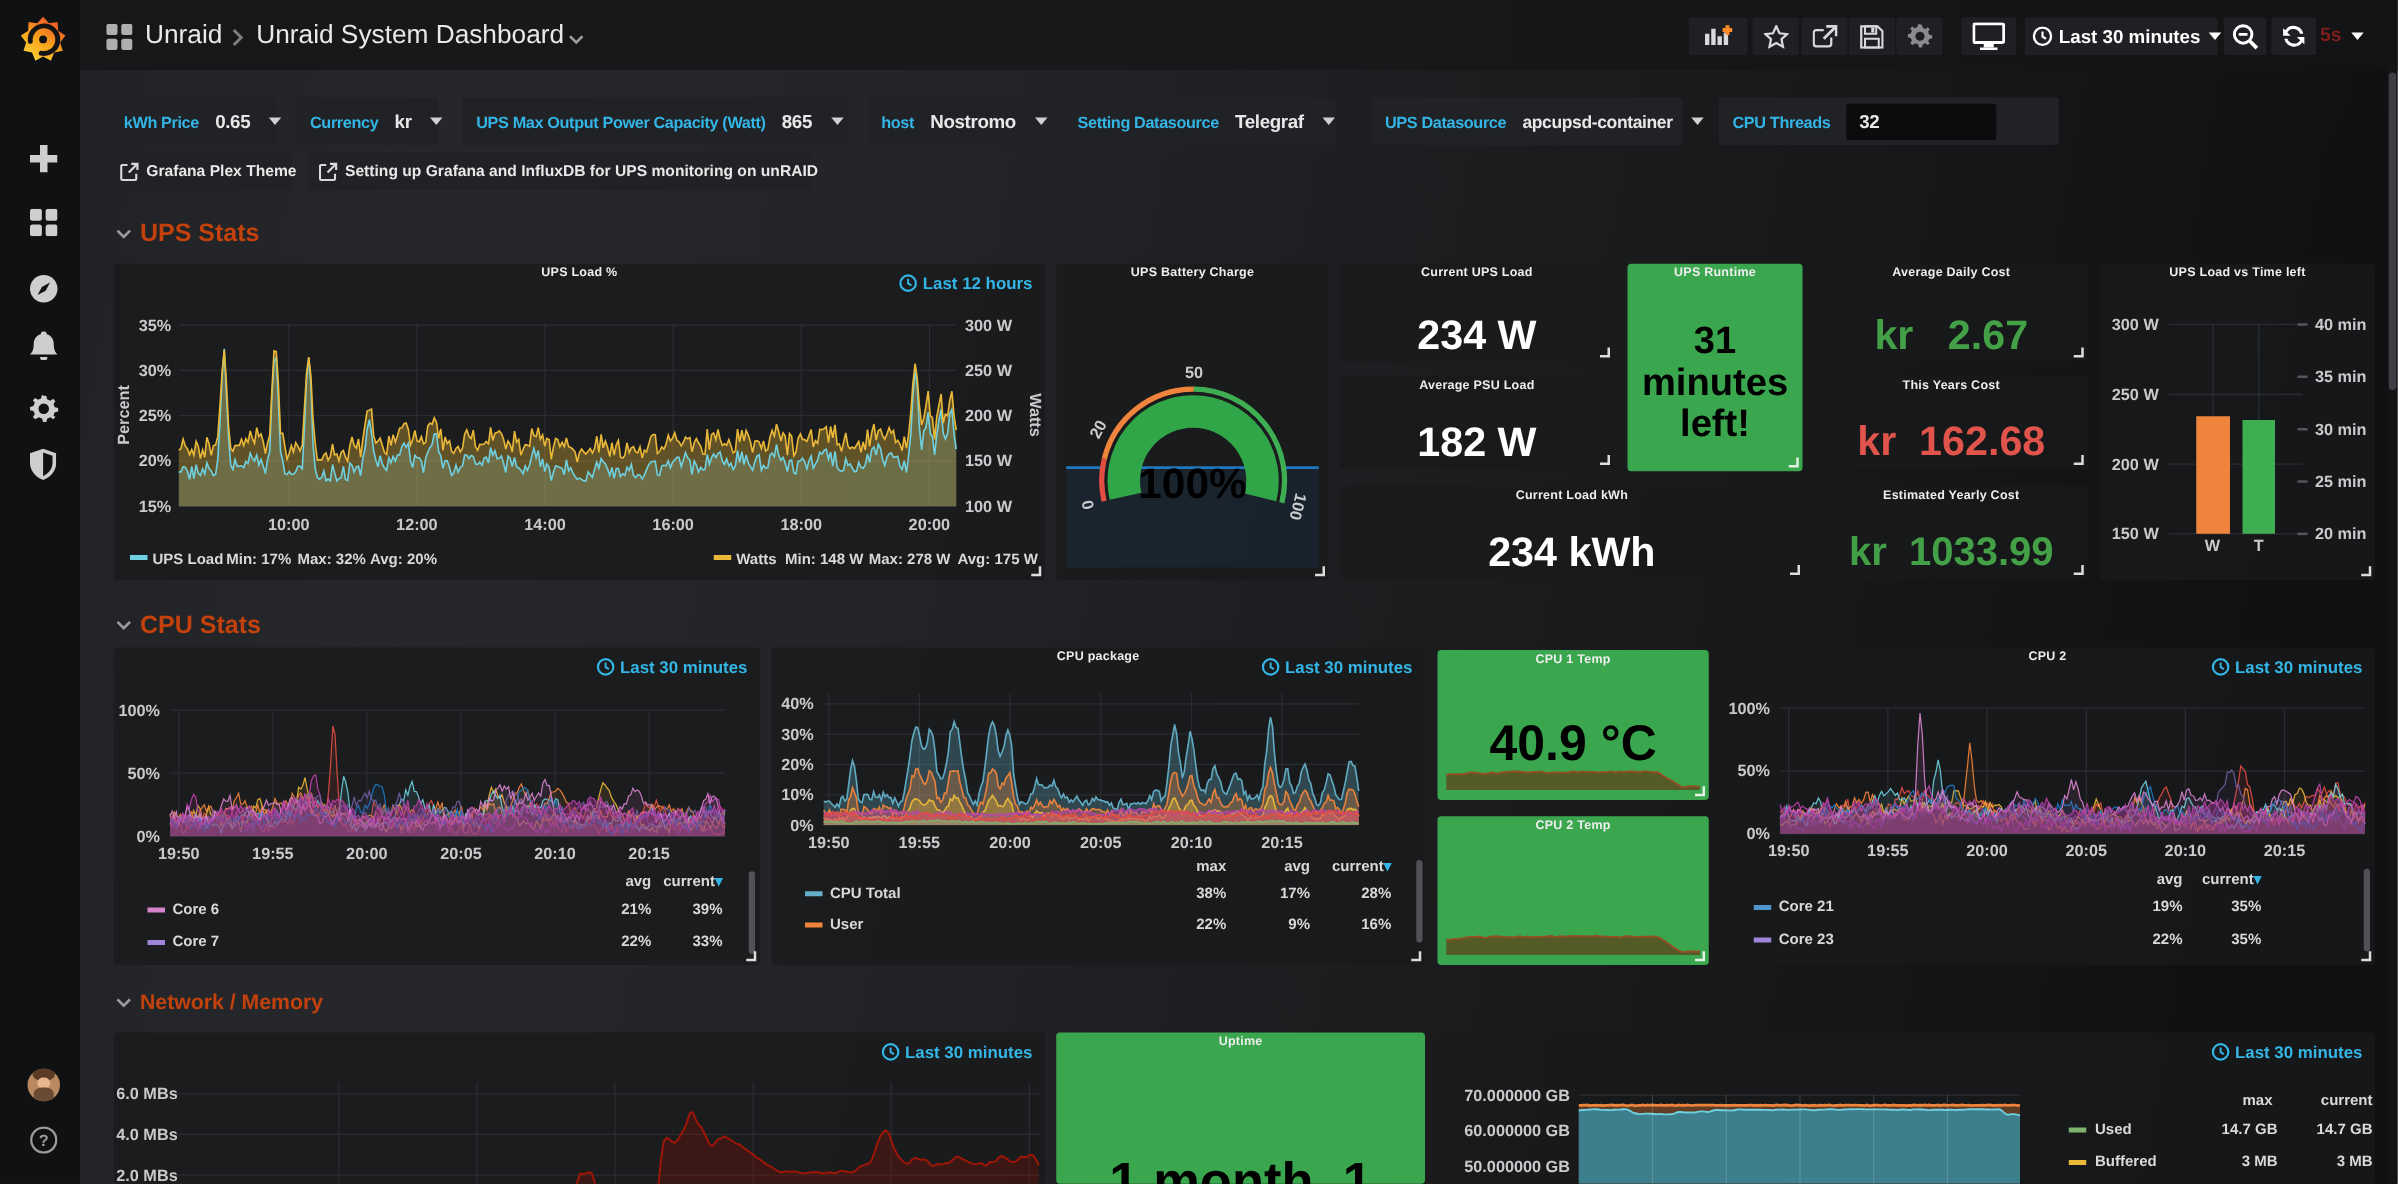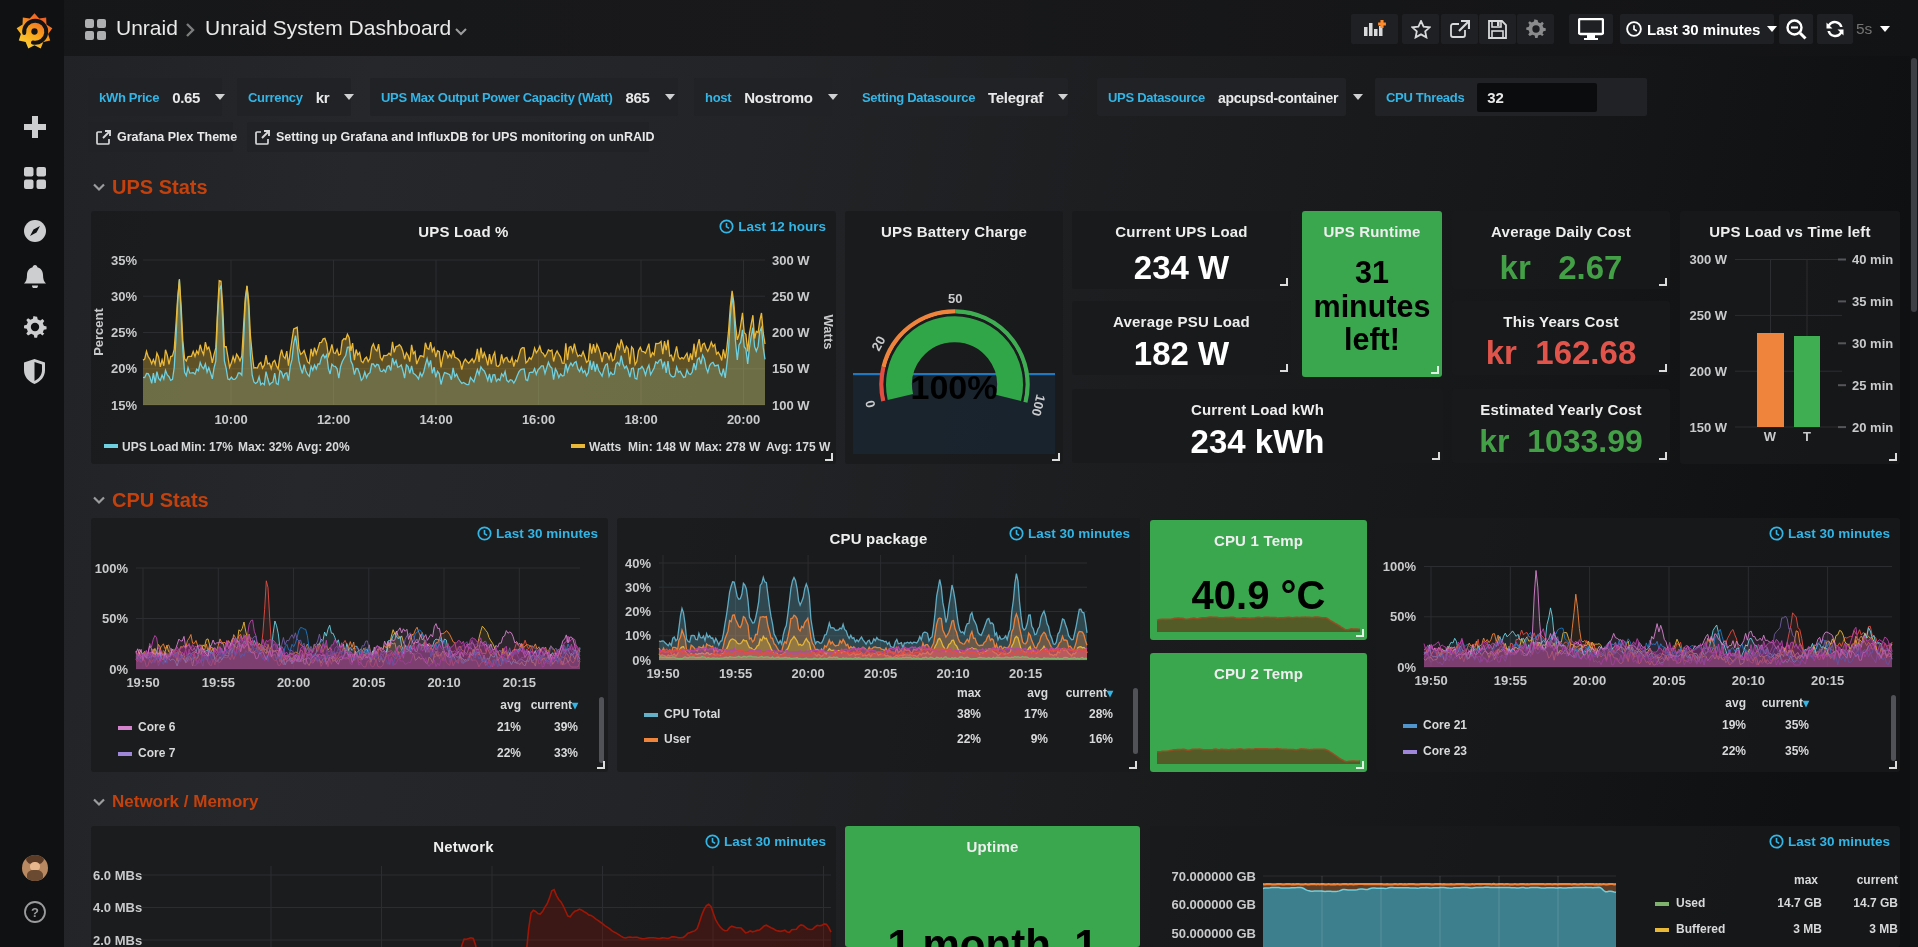--- a/index.html
+++ b/index.html
@@ -3,21 +3,21 @@
 * { margin:0; padding:0; box-sizing:border-box; }
 html,body { width:1918px; height:947px; overflow:hidden; }
 body { font-family:"Liberation Sans",sans-serif; color:#d8d9da;
   background: linear-gradient(100deg,#202124 0px,#26272a 380px,#232427 760px,#1c1d1f 1180px,#161718 1550px,#0f1012 1918px); }
 .sidebar { position:absolute; left:0; top:0; width:64px; height:947px; background:#101112; z-index:5;}
 .navbar { position:absolute; left:0; top:0; width:1918px; height:56px; background:linear-gradient(90deg,#161718,#19191b 45%,#121314); }
 .panel { position:absolute; background:rgba(24,25,27,0.78); border-radius:3px; }
 .panel.green { background:#3aa64e; }
 .corner:after { content:""; position:absolute; right:3px; bottom:3px; width:6px; height:6px;
   border-right:2px solid rgba(255,255,255,.85); border-bottom:2px solid rgba(255,255,255,.85); }
-.ptitle { position:absolute; left:0; right:0; top:12px; text-align:center; font-size:15px; font-weight:700; color:#eeeeee; letter-spacing:.2px;}
+.ptitle { position:absolute; left:0; right:0; top:2px; text-align:center; font-size:10px; font-weight:700; color:#eeeeee; letter-spacing:.2px;}
 .trange { position:absolute; top:8px; right:10px; font-size:13.5px; font-weight:700; color:#33b5e5; white-space:nowrap; display:flex; align-items:center;justify-content:flex-end; }
 .bigval { position:absolute; left:0; right:0; text-align:center; font-weight:700; color:#000000; }
 .sechead { position:absolute; font-weight:700; color:#c2410c; }
 .vlabel { color:#33b5e5; font-weight:700; font-size:15px; }
 .vbox { position:absolute; height:38px; top:78px; background:#202226; border-radius:2px; display:flex; align-items:center; padding:0 11px; gap:13px; font-size:15px; font-weight:700; color:#e8e8e8; white-space:nowrap; letter-spacing:-0.3px;}
 .vbox .vlabel { font-size:13px; }
 .lbox { position:absolute; height:30px; top:122px; background:#202226; border-radius:2px; display:flex; align-items:center; padding:0 8px; gap:6px; font-size:12.5px; font-weight:700; color:#e8e8e8; white-space:nowrap;}
 .caret { display:inline-block; width:0; height:0; border-left:5px solid transparent; border-right:5px solid transparent; border-top:6px solid #cfd0d1; margin-left:2px;}
 .navicon { position:absolute; top:14px; height:30px; background:#1f2023; border-radius:2px; display:flex; align-items:center; justify-content:center; }
 svg { display:block; flex:none; }
@@ -144,21 +144,21 @@
       <path d="M14 14 l5.5 5.5" stroke="#ffffff" stroke-width="3"></path>
     </svg>
   </div>
 <div class="navicon" style="left:1817px;width:36px">
     <svg width="20" height="20" viewBox="0 0 20 20">
       <path d="M17.6 8 A8 8 0 0 0 3.2 5.2 L1.5 3.5 v6 h6 L4.9 6.9 A5.6 5.6 0 0 1 15 8 z" fill="#fff"></path>
       <path d="M2.4 12 A8 8 0 0 0 16.8 14.8 L18.5 16.5 v-6 h-6 l2.6 2.6 A5.6 5.6 0 0 1 5 12 z" fill="#fff"></path>
     </svg>
   </div>
 <div style="position:absolute;left:1856px;top:14px;height:30px;display:flex;align-items:center;gap:6px">
-    <span style="font-size:15.5px;font-weight:400;color:#737373">5s</span>
+    <span style="font-size:15.5px;font-weight:700;color:#7f1d1d">5s</span>
     <span class="caret" style="border-top-color:#fff"></span>
   </div>
 <div class="vbox" style="left:88px;width:134px">
     <span class="vlabel">kWh Price</span>
     <span>0.65</span>
     <span class="caret"></span>
   </div>
 <div class="vbox" style="left:237px;width:114px">
     <span class="vlabel">Currency</span>
     <span>kr</span>
@@ -397,20 +397,21 @@
       <text class="leg" x="430" y="213" text-anchor="end">21%</text>
       <text class="leg" x="487" y="213" text-anchor="end">39%</text>
       <rect x="27" y="234" width="14" height="4" fill="#9f86d8"></rect>
       <text class="leg" x="47" y="239">Core 7</text>
       <text class="leg" x="430" y="239" text-anchor="end">22%</text>
       <text class="leg" x="487" y="239" text-anchor="end">33%</text>
       <rect x="508" y="179" width="5" height="66" rx="2.5" fill="#515257"></rect>
     </svg>
   </div>
 <div class="panel corner" style="left:1376px;top:518px;width:524px;height:254px">
+    <div class="ptitle">CPU 2</div>
     <div class="trange"><svg width="15" height="15" viewBox="0 0 17 17" style="vertical-align:-2px;margin-right:4px">
         <circle cx="8.5" cy="8.5" r="7" fill="none" stroke="#33b5e5" stroke-width="2"></circle>
         <path d="M8.5 4.5 v4.3 l3 1.8" stroke="#33b5e5" stroke-width="1.8" fill="none"></path>
       </svg>Last 30 minutes</div>
     <svg width="524" height="254" viewBox="0 0 524 254" style="position:absolute;left:0;top:0">
       <line x1="48" y1="48.5" x2="516" y2="48.5" stroke="#2c2d30"></line>
       <text class="axtext" x="40" y="53.0" text-anchor="end">100%</text>
       <line x1="48" y1="98.8" x2="516" y2="98.8" stroke="#2c2d30"></line>
       <text class="axtext" x="40" y="103.2" text-anchor="end">50%</text>
       <line x1="48" y1="149.0" x2="516" y2="149.0" stroke="#2c2d30"></line>
@@ -524,21 +525,20 @@
     </svg>
   </div>
 <div class="panel green corner" style="left:1150px;top:653px;width:217px;height:119px">
     <div class="ptitle">CPU 2 Temp</div>
     <svg width="217" height="119" viewBox="0 0 217 119" style="position:absolute;left:0;top:0">
       <path d="M7.0,111.0 L7.0,98.9 L8.4,98.8 L9.7,98.7 L11.1,98.6 L12.4,98.3 L13.8,98.2 L15.2,98.3 L16.5,98.2 L17.9,98.0 L19.3,97.8 L20.6,97.5 L22.0,97.2 L23.3,96.9 L24.7,96.8 L26.1,96.7 L27.4,96.6 L28.8,96.6 L30.2,96.6 L31.5,96.5 L32.9,96.3 L34.2,96.4 L35.6,96.7 L37.0,97.1 L38.3,97.3 L39.7,97.1 L41.1,96.7 L42.4,96.4 L43.8,96.2 L45.1,96.2 L46.5,96.2 L47.9,96.2 L49.2,96.1 L50.6,96.3 L52.0,96.5 L53.3,96.7 L54.7,96.7 L56.0,96.7 L57.4,96.7 L58.8,96.7 L60.1,96.8 L61.5,96.8 L62.9,96.6 L64.2,96.3 L65.6,96.1 L66.9,96.4 L68.3,96.7 L69.7,96.8 L71.0,96.4 L72.4,96.3 L73.8,96.5 L75.1,96.6 L76.5,96.6 L77.8,96.7 L79.2,96.7 L80.6,96.5 L81.9,96.4 L83.3,96.4 L84.7,96.5 L86.0,96.4 L87.4,96.2 L88.7,96.0 L90.1,95.9 L91.5,96.0 L92.8,96.3 L94.2,96.5 L95.6,96.4 L96.9,96.2 L98.3,96.0 L99.6,96.0 L101.0,96.2 L102.4,96.4 L103.7,96.2 L105.1,95.8 L106.5,95.7 L107.8,95.9 L109.2,95.9 L110.5,95.8 L111.9,95.9 L113.3,95.9 L114.6,95.9 L116.0,95.8 L117.4,95.9 L118.7,96.0 L120.1,96.0 L121.4,96.0 L122.8,96.1 L124.2,96.0 L125.5,95.8 L126.9,95.6 L128.3,95.8 L129.6,96.0 L131.0,96.1 L132.3,96.2 L133.7,96.3 L135.1,96.4 L136.4,96.4 L137.8,96.5 L139.2,96.5 L140.5,96.5 L141.9,96.5 L143.2,96.6 L144.6,96.8 L146.0,97.0 L147.3,96.8 L148.7,96.4 L150.1,96.0 L151.4,95.9 L152.8,96.0 L154.1,96.1 L155.5,96.2 L156.9,96.4 L158.2,96.5 L159.6,96.7 L161.0,96.6 L162.3,96.5 L163.7,96.4 L165.0,96.3 L166.4,96.3 L167.8,96.3 L169.1,96.4 L170.5,96.3 L171.9,96.2 L173.2,96.2 L174.6,96.4 L175.9,96.7 L177.3,97.2 L178.7,97.9 L180.0,98.8 L181.4,99.7 L182.8,100.6 L184.1,101.6 L185.5,102.4 L186.8,103.4 L188.2,104.5 L189.6,105.4 L190.9,106.3 L192.3,107.0 L193.7,107.8 L195.0,108.4 L196.4,108.7 L197.7,108.6 L199.1,108.3 L200.5,108.2 L201.8,108.1 L203.2,108.0 L204.6,108.1 L205.9,108.3 L207.3,108.4 L208.6,108.2 L210.0,107.8 L210.0,111.0 Z" fill="#6b1d08" fill-opacity="0.55" stroke="none"></path>
       <path d="M7.0,98.9 L8.4,98.8 L9.7,98.7 L11.1,98.6 L12.4,98.3 L13.8,98.2 L15.2,98.3 L16.5,98.2 L17.9,98.0 L19.3,97.8 L20.6,97.5 L22.0,97.2 L23.3,96.9 L24.7,96.8 L26.1,96.7 L27.4,96.6 L28.8,96.6 L30.2,96.6 L31.5,96.5 L32.9,96.3 L34.2,96.4 L35.6,96.7 L37.0,97.1 L38.3,97.3 L39.7,97.1 L41.1,96.7 L42.4,96.4 L43.8,96.2 L45.1,96.2 L46.5,96.2 L47.9,96.2 L49.2,96.1 L50.6,96.3 L52.0,96.5 L53.3,96.7 L54.7,96.7 L56.0,96.7 L57.4,96.7 L58.8,96.7 L60.1,96.8 L61.5,96.8 L62.9,96.6 L64.2,96.3 L65.6,96.1 L66.9,96.4 L68.3,96.7 L69.7,96.8 L71.0,96.4 L72.4,96.3 L73.8,96.5 L75.1,96.6 L76.5,96.6 L77.8,96.7 L79.2,96.7 L80.6,96.5 L81.9,96.4 L83.3,96.4 L84.7,96.5 L86.0,96.4 L87.4,96.2 L88.7,96.0 L90.1,95.9 L91.5,96.0 L92.8,96.3 L94.2,96.5 L95.6,96.4 L96.9,96.2 L98.3,96.0 L99.6,96.0 L101.0,96.2 L102.4,96.4 L103.7,96.2 L105.1,95.8 L106.5,95.7 L107.8,95.9 L109.2,95.9 L110.5,95.8 L111.9,95.9 L113.3,95.9 L114.6,95.9 L116.0,95.8 L117.4,95.9 L118.7,96.0 L120.1,96.0 L121.4,96.0 L122.8,96.1 L124.2,96.0 L125.5,95.8 L126.9,95.6 L128.3,95.8 L129.6,96.0 L131.0,96.1 L132.3,96.2 L133.7,96.3 L135.1,96.4 L136.4,96.4 L137.8,96.5 L139.2,96.5 L140.5,96.5 L141.9,96.5 L143.2,96.6 L144.6,96.8 L146.0,97.0 L147.3,96.8 L148.7,96.4 L150.1,96.0 L151.4,95.9 L152.8,96.0 L154.1,96.1 L155.5,96.2 L156.9,96.4 L158.2,96.5 L159.6,96.7 L161.0,96.6 L162.3,96.5 L163.7,96.4 L165.0,96.3 L166.4,96.3 L167.8,96.3 L169.1,96.4 L170.5,96.3 L171.9,96.2 L173.2,96.2 L174.6,96.4 L175.9,96.7 L177.3,97.2 L178.7,97.9 L180.0,98.8 L181.4,99.7 L182.8,100.6 L184.1,101.6 L185.5,102.4 L186.8,103.4 L188.2,104.5 L189.6,105.4 L190.9,106.3 L192.3,107.0 L193.7,107.8 L195.0,108.4 L196.4,108.7 L197.7,108.6 L199.1,108.3 L200.5,108.2 L201.8,108.1 L203.2,108.0 L204.6,108.1 L205.9,108.3 L207.3,108.4 L208.6,108.2 L210.0,107.8" fill="none" stroke="#9a4a22" stroke-width="1.6" stroke-opacity="0.9"></path>
     </svg>
   </div>
 <div class="panel" style="left:91px;top:826px;width:745px;height:121px">
-    <div class="ptitle">Network</div>
     <div class="trange"><svg width="15" height="15" viewBox="0 0 17 17" style="vertical-align:-2px;margin-right:4px">
         <circle cx="8.5" cy="8.5" r="7" fill="none" stroke="#33b5e5" stroke-width="2"></circle>
         <path d="M8.5 4.5 v4.3 l3 1.8" stroke="#33b5e5" stroke-width="1.8" fill="none"></path>
       </svg>Last 30 minutes</div>
     <svg width="745" height="121" viewBox="0 0 745 121" style="position:absolute;left:0;top:0">
       <line x1="50" y1="49" x2="740" y2="49" stroke="#2c2d30"></line>
       <text class="axtext" x="2" y="53.5" font-size="12.3">6.0 MBs</text>
       <line x1="50" y1="81.5" x2="740" y2="81.5" stroke="#2c2d30"></line>
       <text class="axtext" x="2" y="86.0" font-size="12.3">4.0 MBs</text>
       <line x1="50" y1="114" x2="740" y2="114" stroke="#2c2d30"></line>

